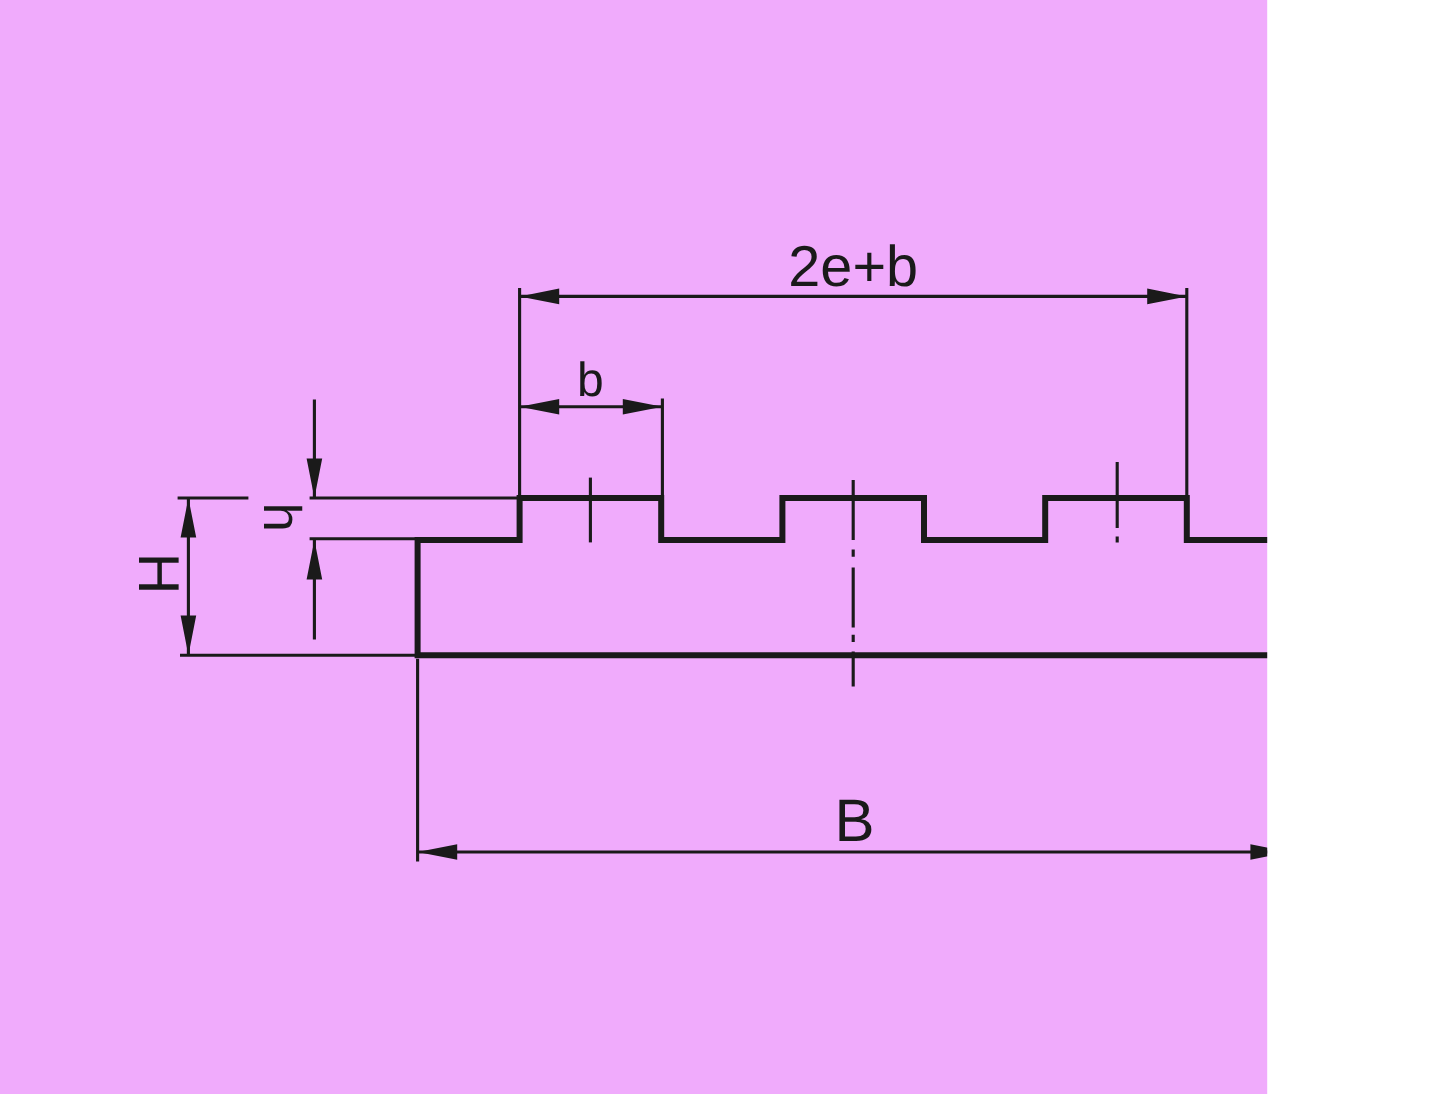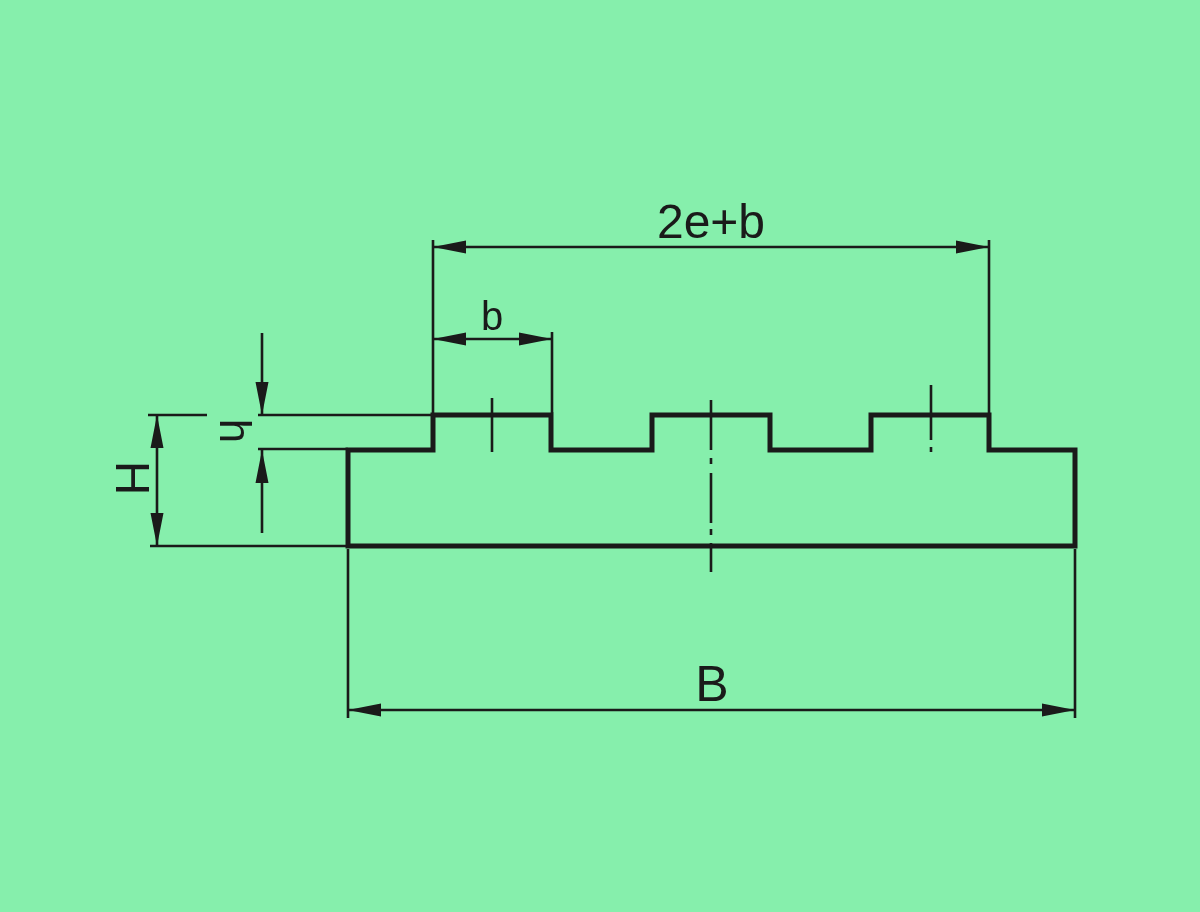--- a/index.html
+++ b/index.html
@@ -2,23 +2,23 @@
 <html><head>
 <meta charset="utf-8">
 <style>
   html, body {
     margin: 0;
     padding: 0;
     background: #ffffff;
   }
   #canvas {
     position: relative;
-    width: 1200px;
+    width: 1056px;
     height: 912px;
-    background: #86efac;
+    background: #f0abfc;
     overflow: hidden;
   }
   svg text {
     font-family: "Liberation Sans", "DejaVu Sans", sans-serif;
     fill: #1a1a1a;
   }
   .outline {
     fill: none;
     stroke: #1a1a1a;
     stroke-width: 5;

